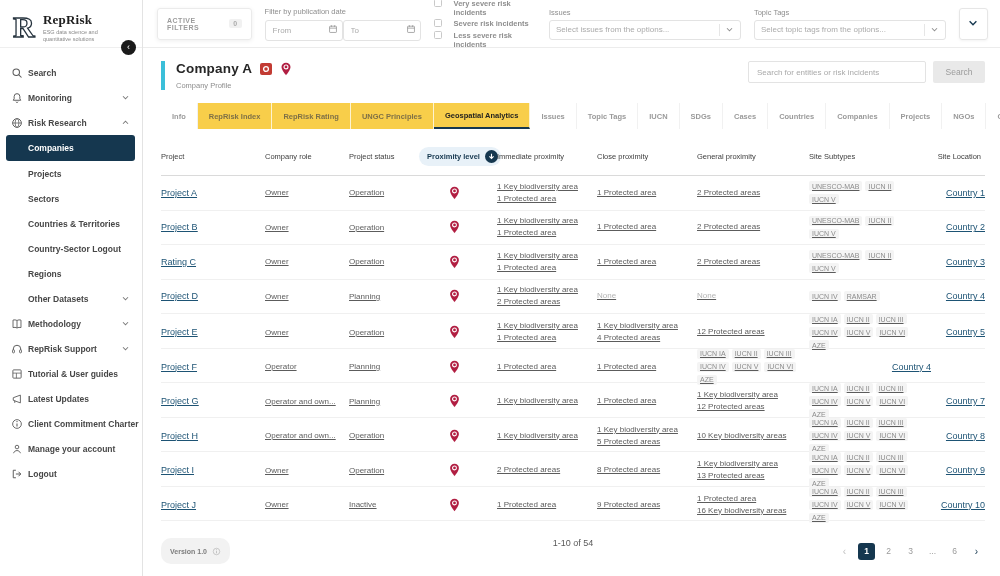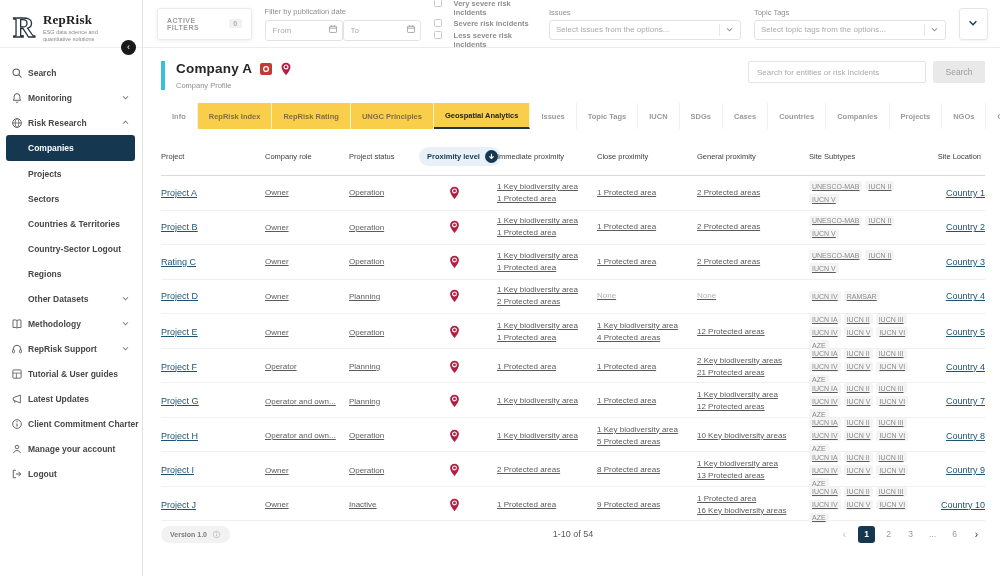--- a/index.html
+++ b/index.html
@@ -92,21 +92,21 @@
   .td .line { line-height:1.5; }
   .td .muted { color:#B3B3B3; }
   a.tlink { color:#1D5374; font-size:9px; text-decoration:underline; cursor:pointer; }
   .td.loc { text-align:right; padding-right:0; }
   .pin-cell { display:flex; justify-content:center; padding-right:8px; }
   .pin-cell svg { width:11px; height:14px; display:block; }
   .tags { display:flex; flex-wrap:wrap; gap:3px; align-items:center; }
   .tag { background:#F4F4F4; color:#8B8B8B; font-size:7px; padding:1.5px 3px; border-radius:2px; white-space:nowrap; }
 
   
-  .tfoot { position:relative; display:flex; align-items:center; margin-top:0; height:26px; }
+  .tfoot { position:relative; display:flex; margin-top:17px; height:26px; }
   .version { display:flex; align-items:center; gap:5px; background:#F2F2F2; border-radius:10px; padding:4px 9px;
     font-size:7px; font-weight:bold; color:#7C7C7C; }
   .vinfo { width:9px; height:9px; color:#B5B5B5; cursor:pointer; } .vinfo svg { width:9px; height:9px; display:block; }
   .range { position:absolute; left:50%; transform:translateX(-50%); font-size:9px; color:#5A5A5A; }
   .pager { margin-left:auto; display:flex; align-items:center; gap:5px; }
   .pg { min-width:17px; height:17px; display:flex; align-items:center; justify-content:center; font-size:8.5px; color:#9A9A9A;
     cursor:pointer; border-radius:3px; }
   .pg.active { background:#15374F; color:#fff; font-weight:bold; }
   .pg.arrow { color:#C2C2C2; font-size:10px; }
   .pg.arrow.next { color:#15374F; }
@@ -577,24 +577,20 @@
                   <circle cx="6" cy="5.3" r="2.1" fill="none" stroke="#fff" stroke-width="1.2"></circle>
                 </svg>
               </span>
             </div>
             <div class="td">
               <div class="line">1 Protected area</div>
             </div>
             <div class="td">
               <div class="line">1 Protected area</div>
             </div>
-            <div class="td">
-              <div class="line">2 Key biodiversity areas</div>
-              <div class="line">21 Protected areas</div>
-            </div>
             <div class="td tags">
               <span class="tag">IUCN IA</span>
               <span class="tag">IUCN II</span>
               <span class="tag">IUCN III</span>
               <span class="tag">IUCN IV</span>
               <span class="tag">IUCN V</span>
               <span class="tag">IUCN VI</span>
               <span class="tag">AZE</span>
             </div>
             <div class="td loc"><a class="tlink">Country 4</a></div>

